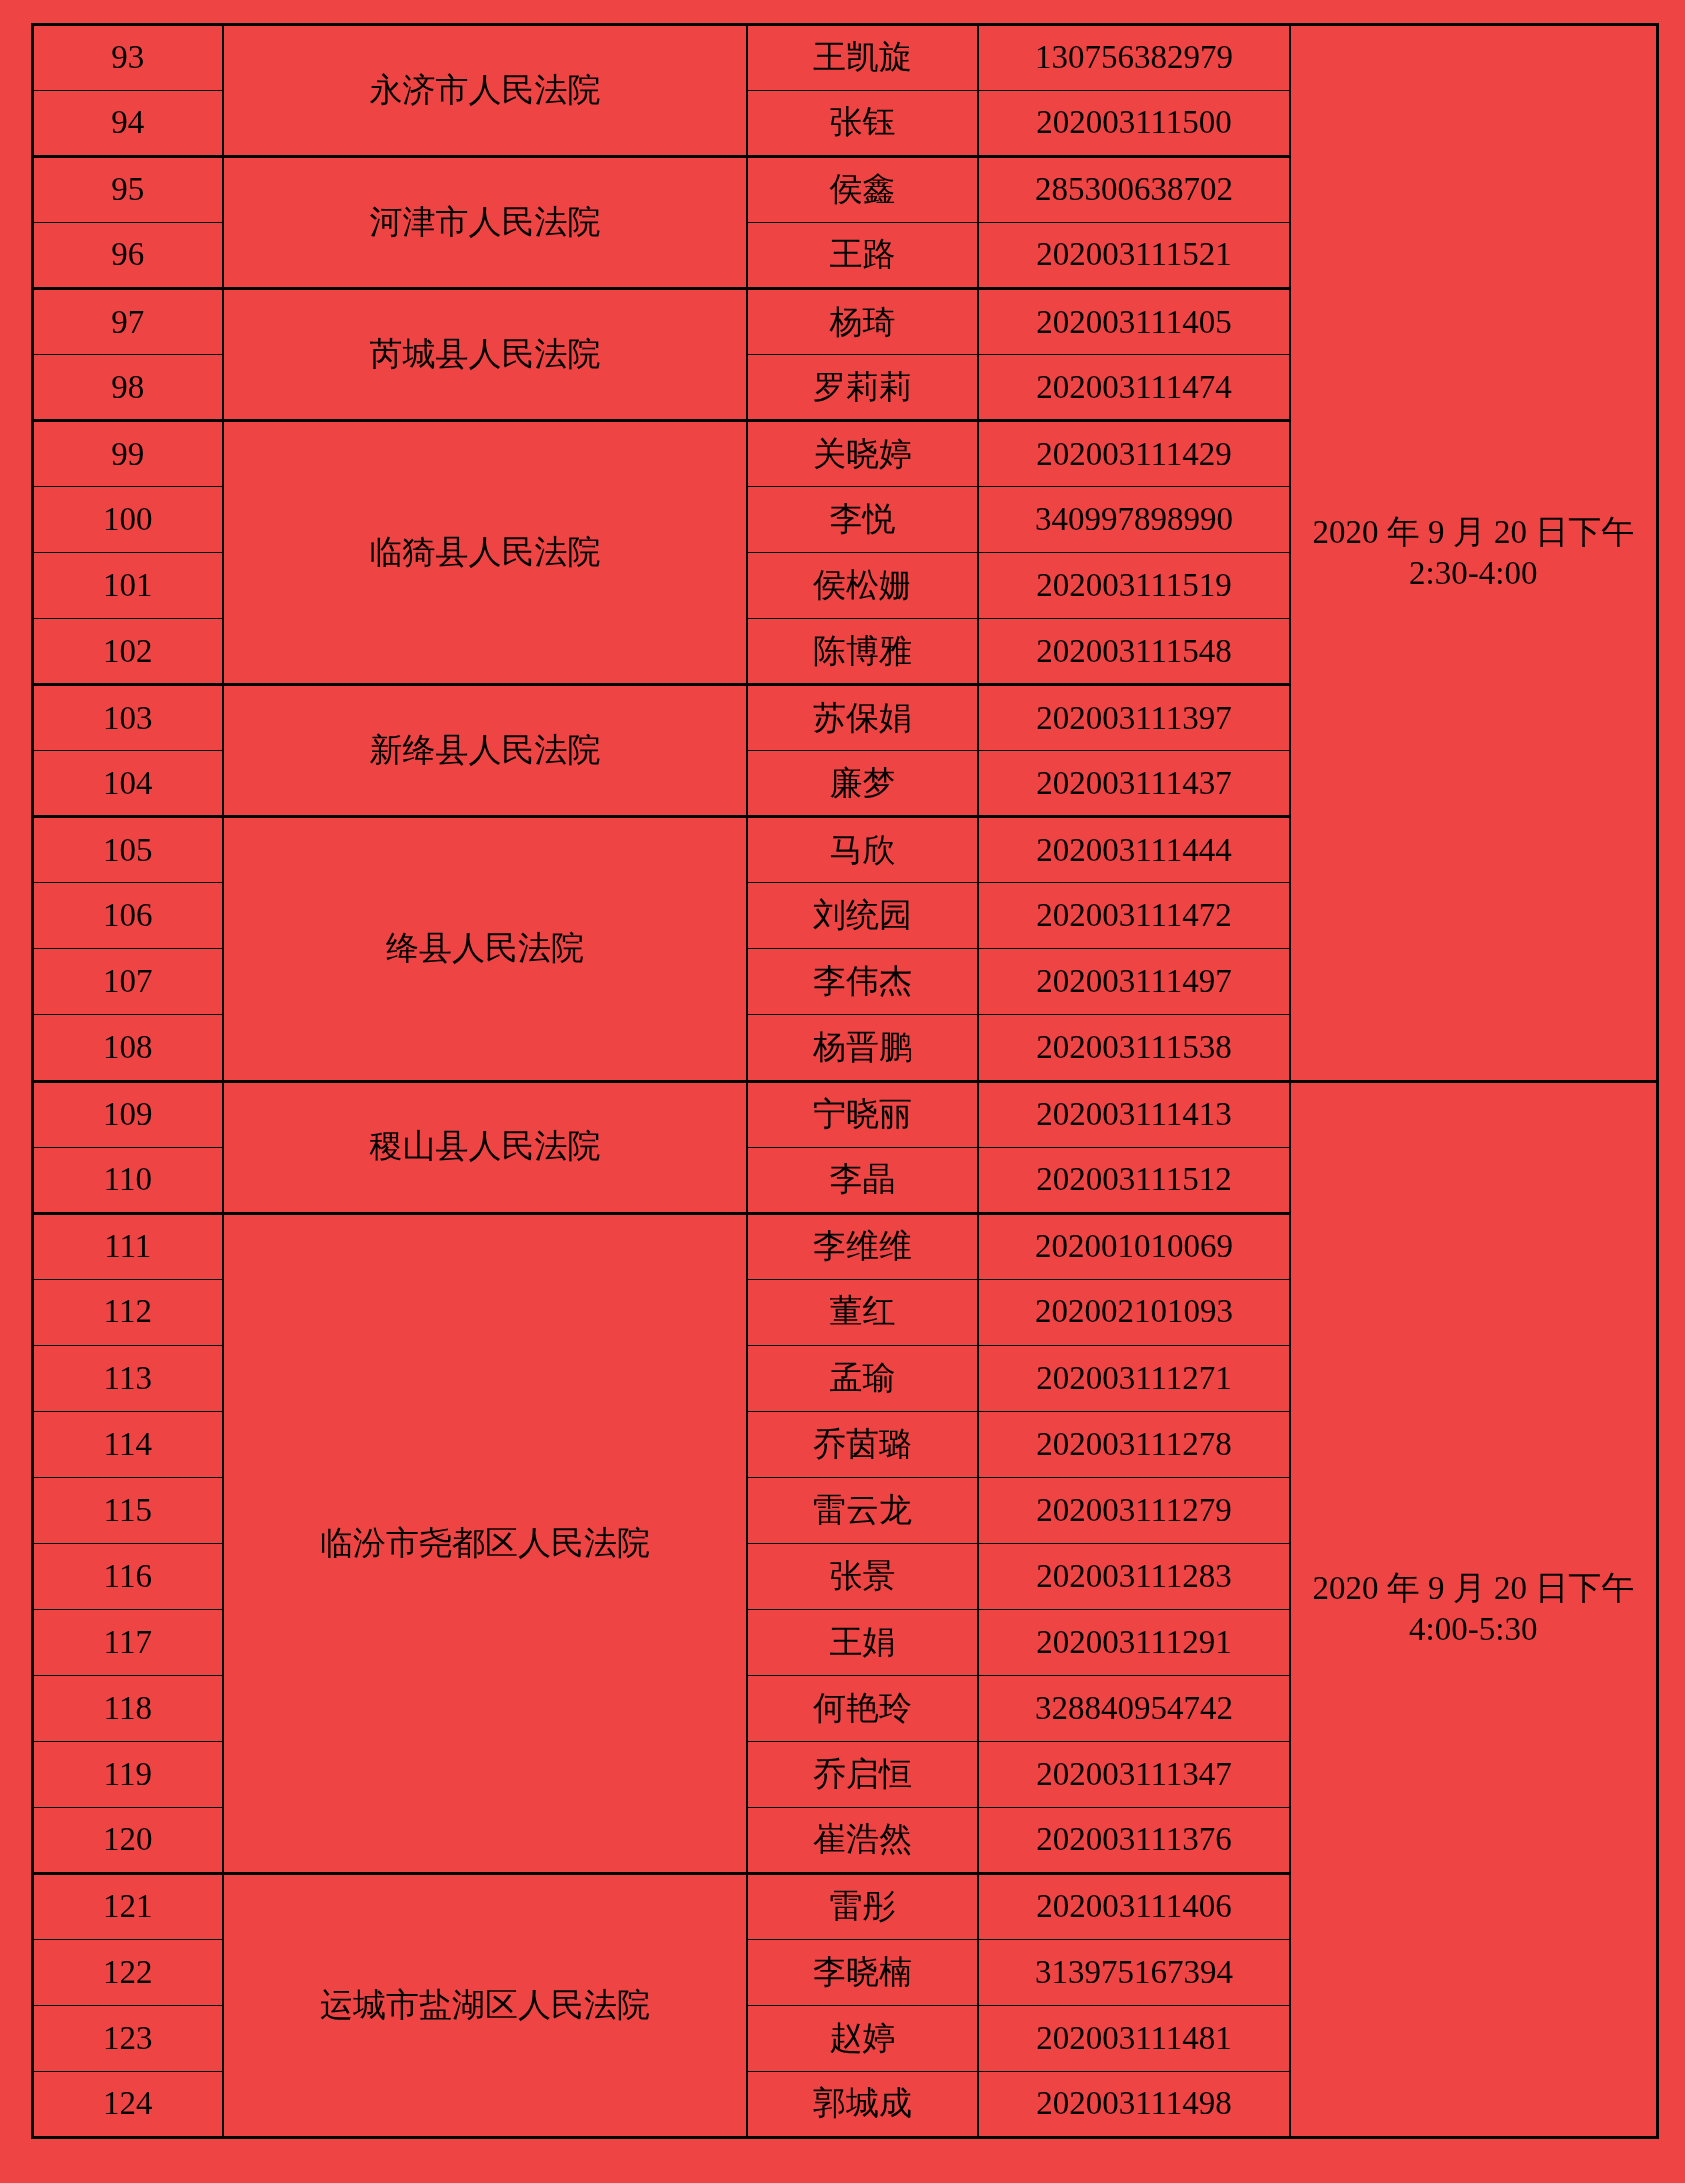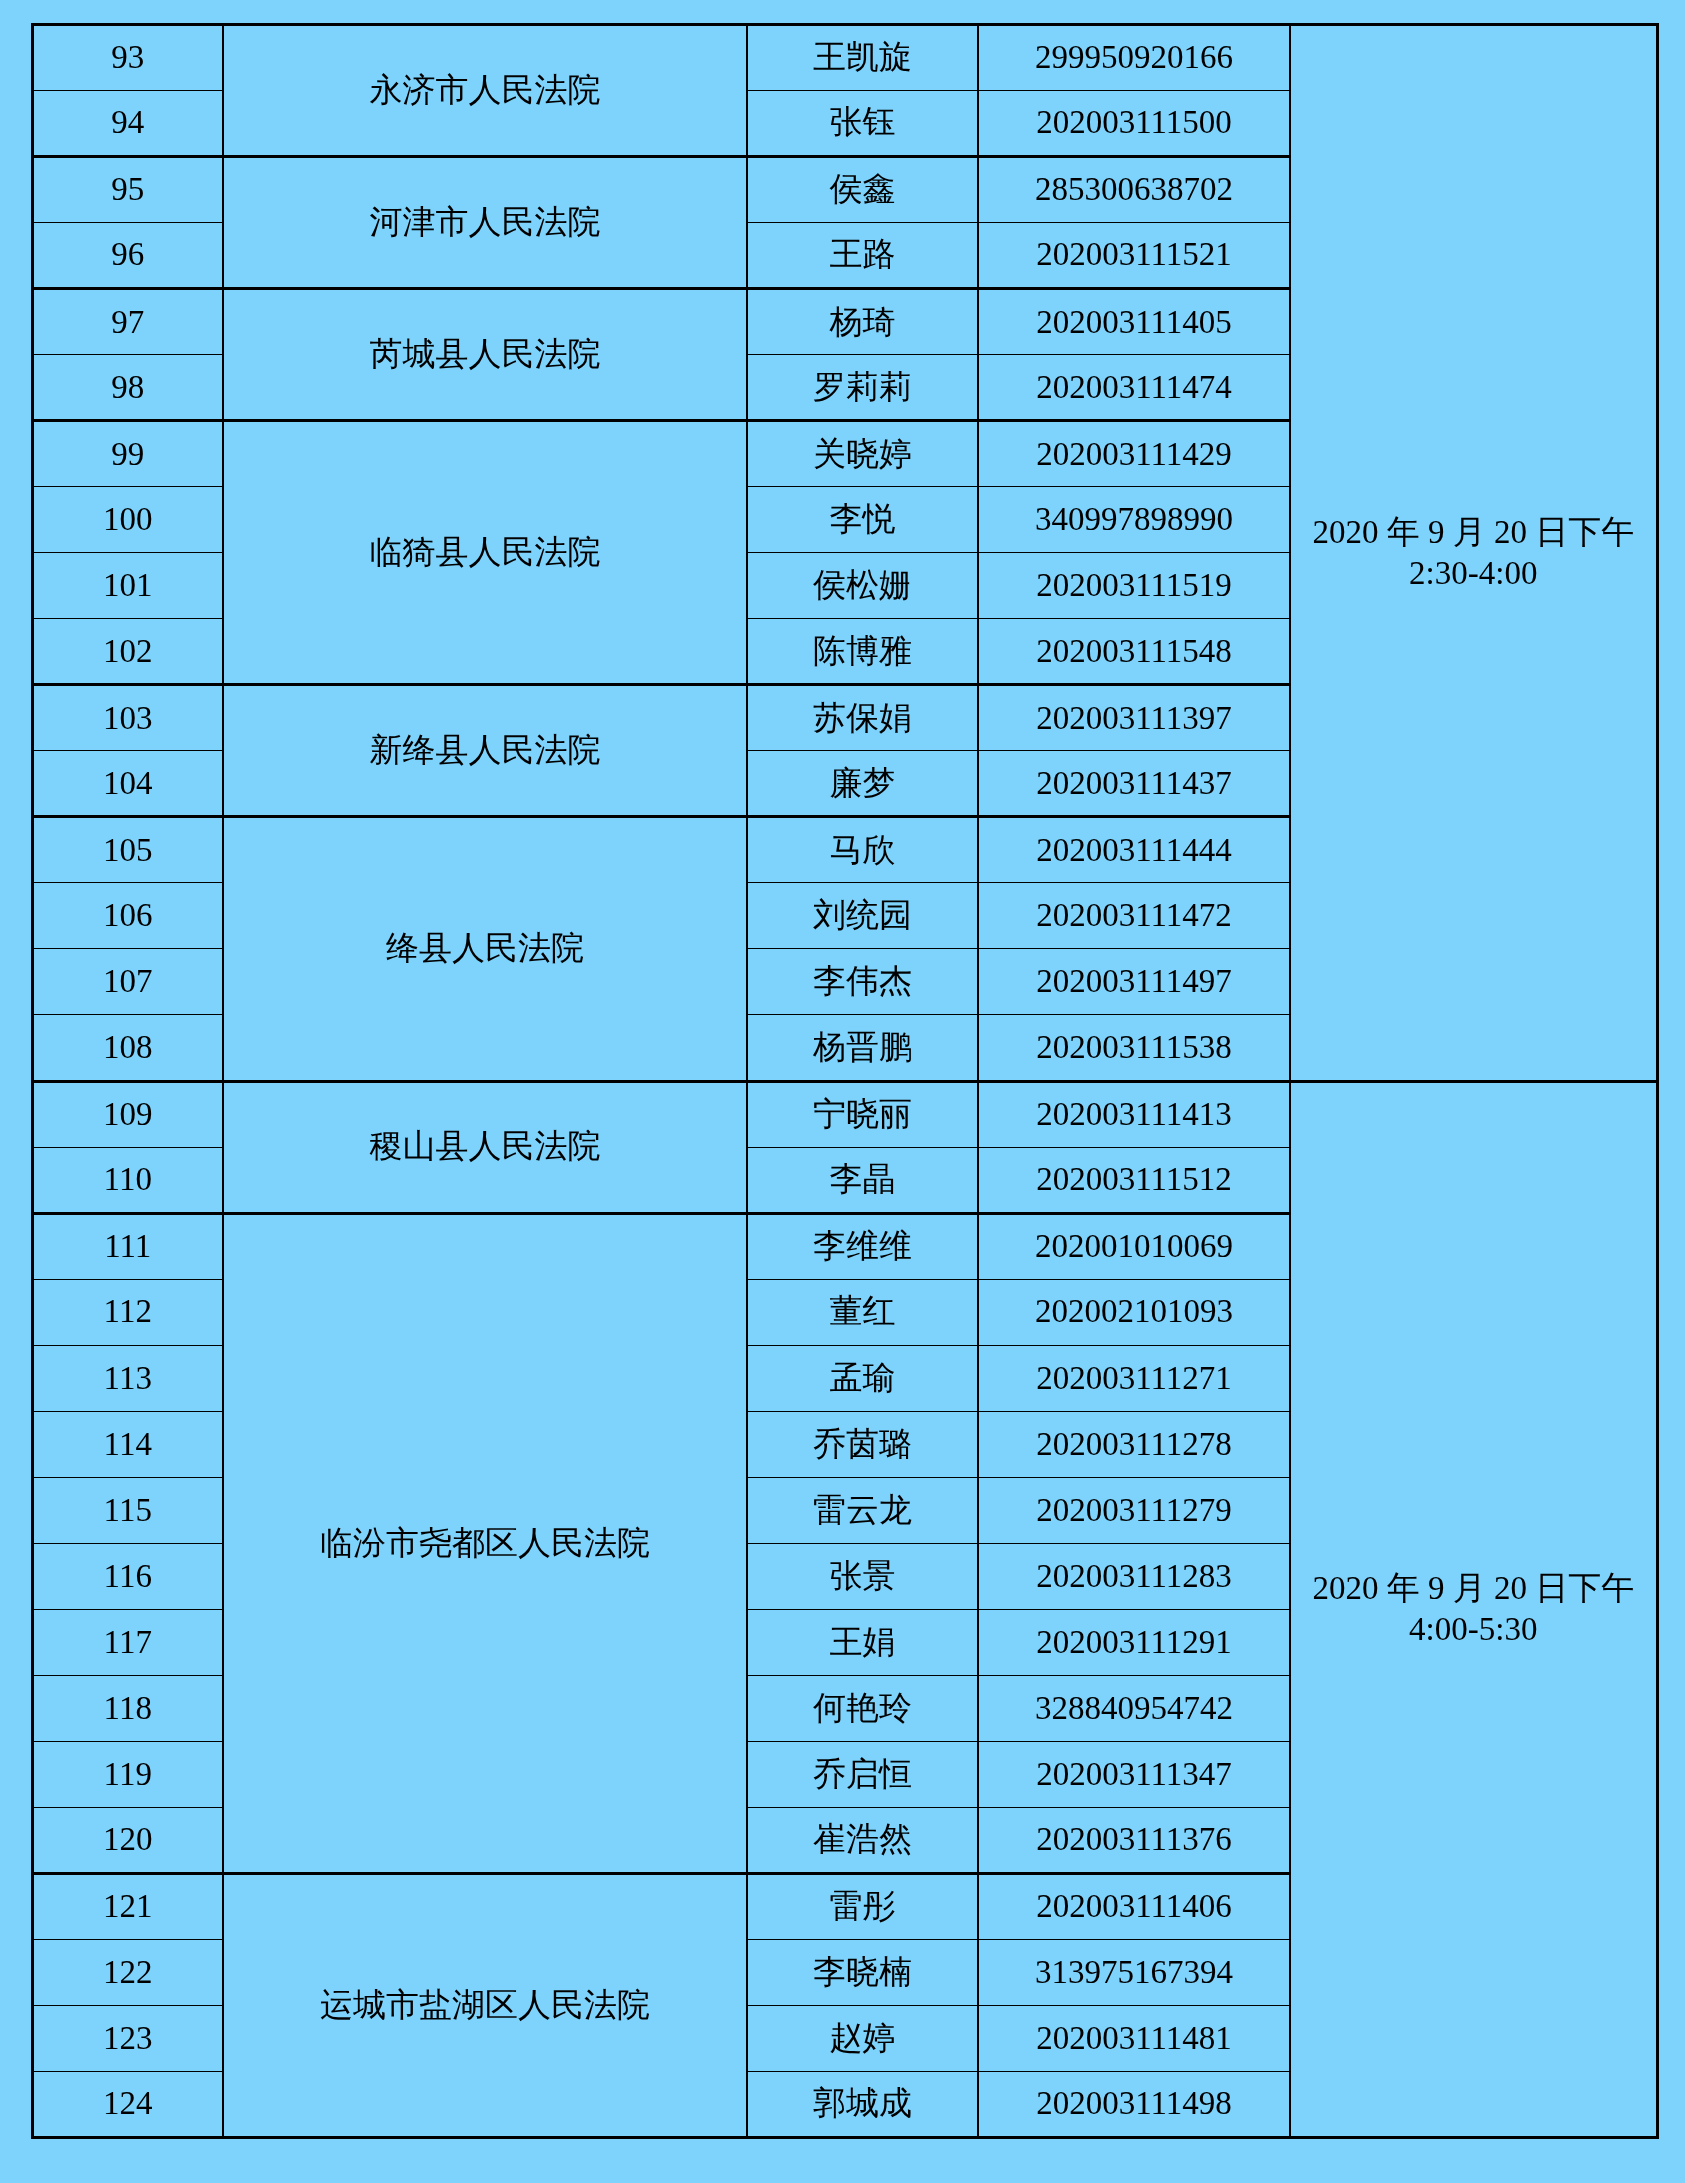--- a/index.html
+++ b/index.html
@@ -4,21 +4,21 @@
 <style>
   html, body {
     margin: 0;
     padding: 0;
     background: #ffffff;
   }
   .page {
     position: relative;
     width: 1686px;
     height: 2183px;
-    background: #7dd3fc;
+    background: #ef4444;
     font-family: "Liberation Serif", "DejaVu Serif", serif;
     color: #000000;
   }
   table.roster {
     position: absolute;
     left: 30.5px;
     top: 23px;
     width: 1626px;
     height: 2116px;
     border-collapse: collapse;
@@ -57,21 +57,21 @@
       <col style="width:524px">
       <col style="width:231px">
       <col style="width:312px">
       <col style="width:367px">
     </colgroup>
     <tbody id="roster-body">
         <tr>
           <td class="group-top">93</td>
           <td class="group-top" rowspan="2">永济市人民法院</td>
           <td class="group-top">王凯旋</td>
-          <td class="group-top">299950920166</td>
+          <td class="group-top">130756382979</td>
           <td class="time-cell group-top" rowspan="16">
             <div>2020 年 9 月 20 日下午</div>
             <div>2:30-4:00</div>
           </td>
         </tr>
         <tr>
           <td>94</td>
           <td>张钰</td>
           <td>202003111500</td>
         </tr>

